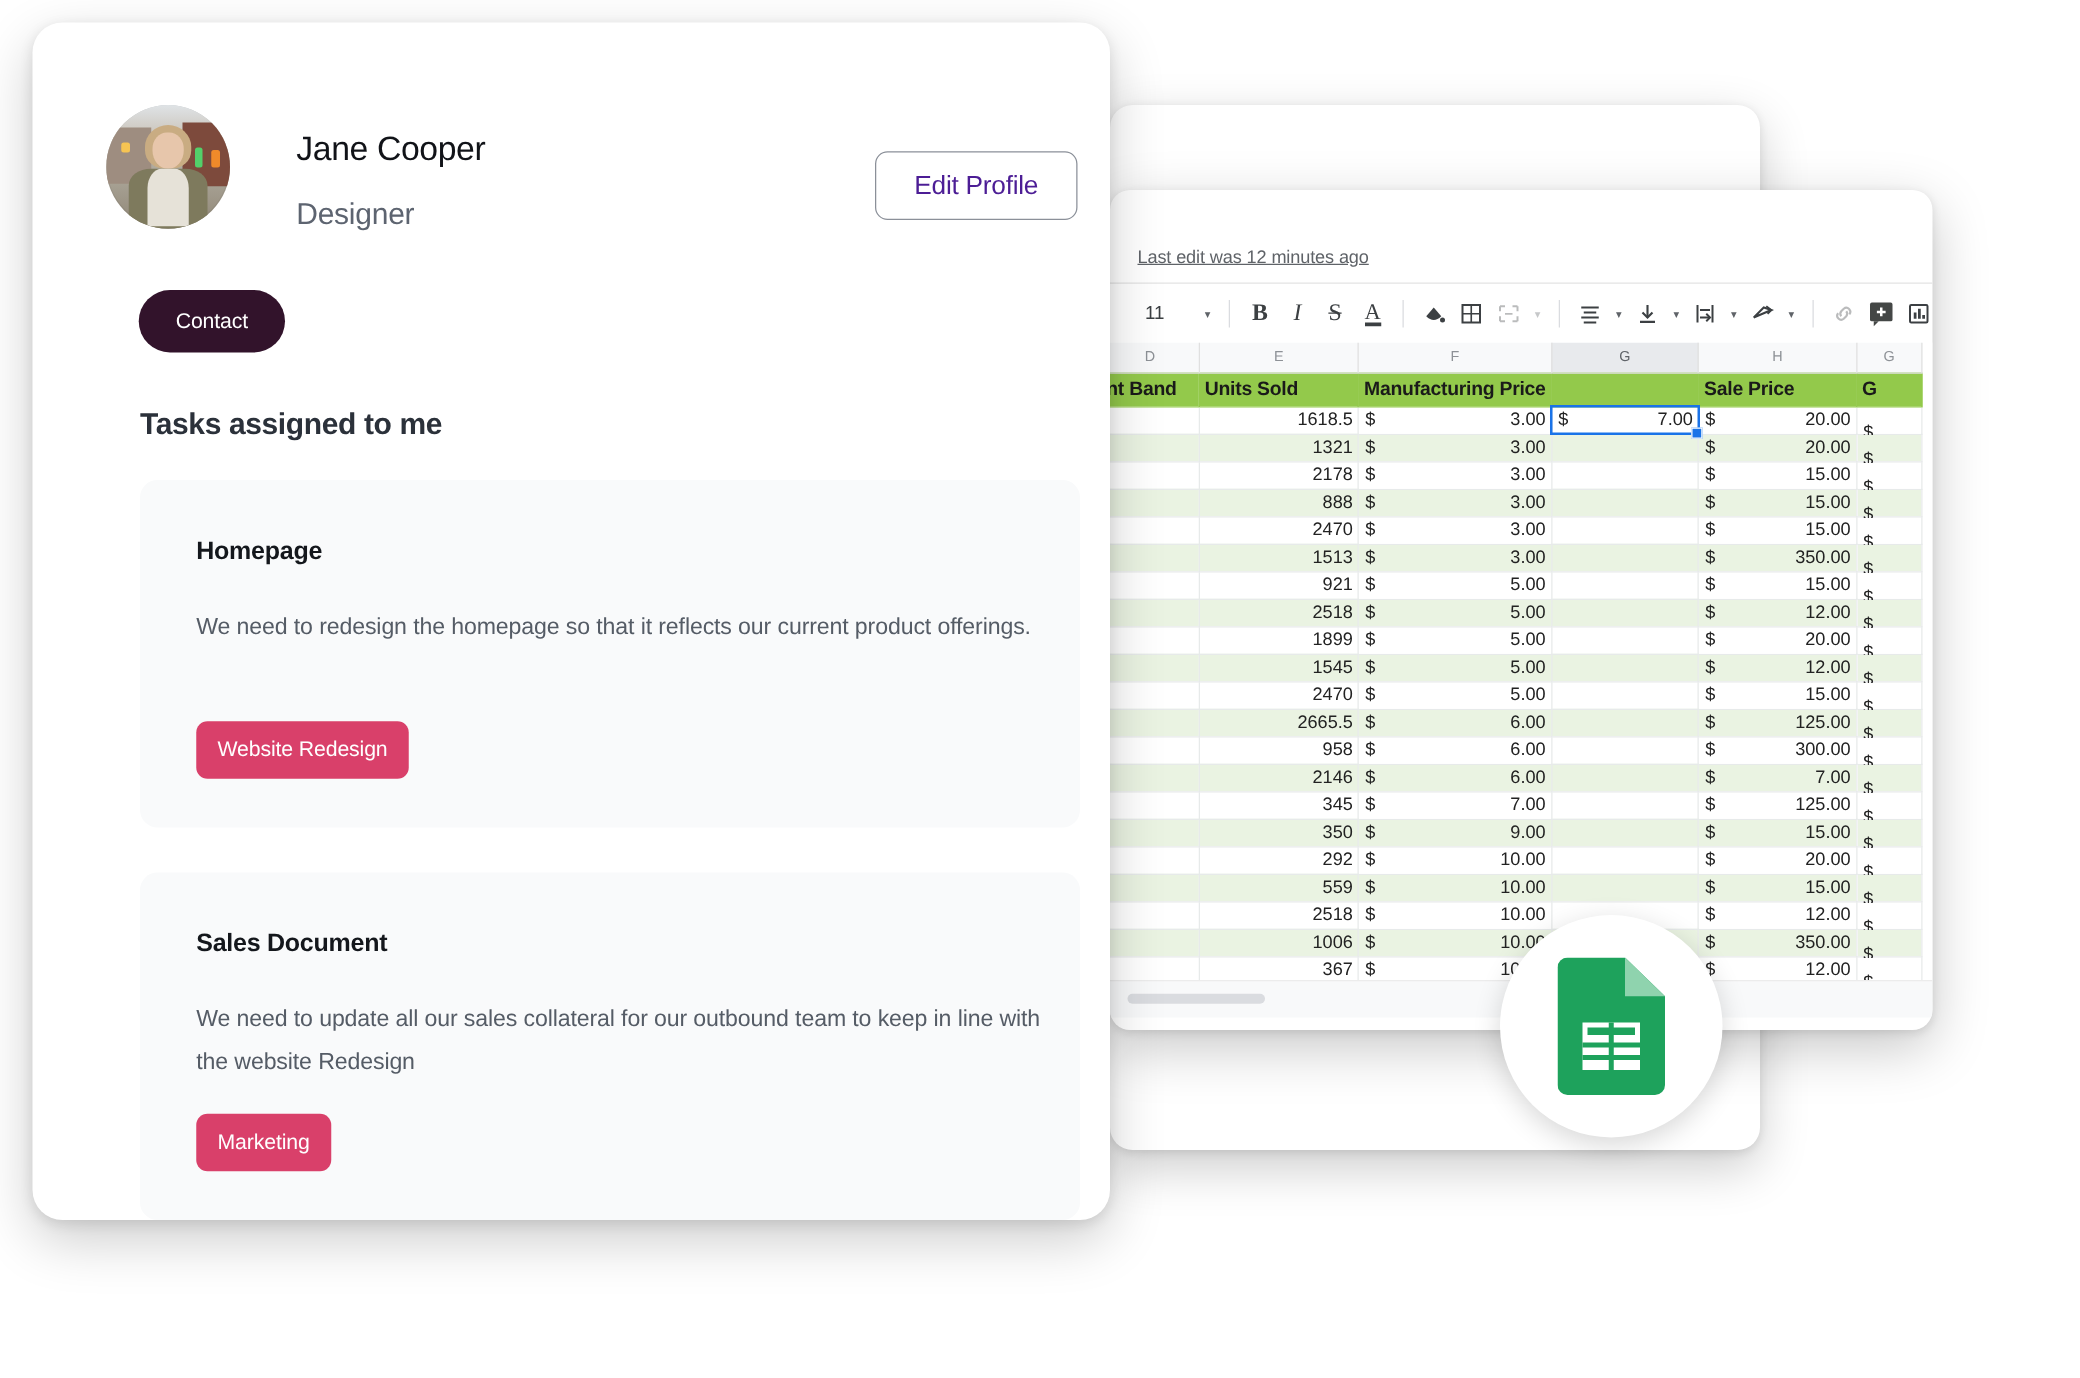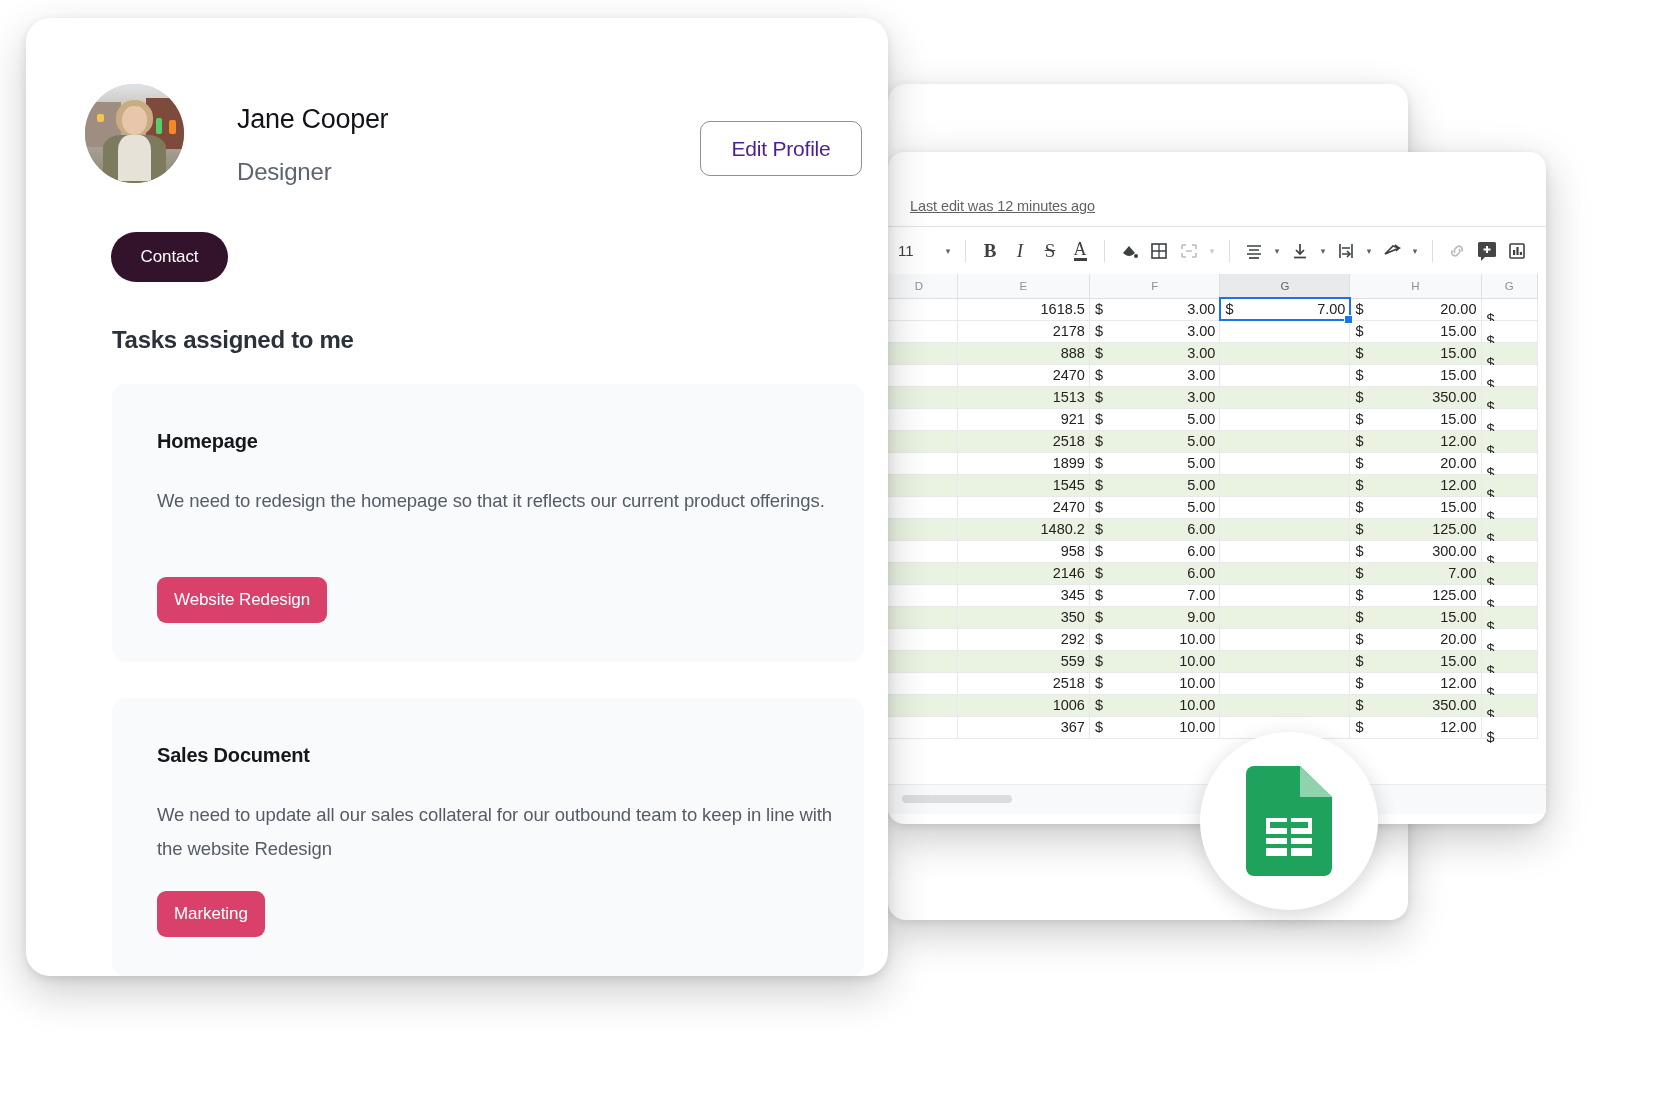--- a/index.html
+++ b/index.html
@@ -40,20 +40,21 @@
     font-size: 14.5px; color: #5f6368;
     text-decoration: underline;
     white-space: nowrap;
     letter-spacing: -0.1px;
   }
   .sheet-toolbar {
     position: absolute; left: 0; top: 74px;
     width: 658px; height: 48px;
     border-top: 1px solid #e3e3e3;
     display: flex; align-items: center;
+    padding-left: 18px;
     gap: 0px;
   }
   .tb-item {
     display: flex; align-items: center; justify-content: center;
     height: 34px; color: #444746;
     flex: 0 0 auto;
   }
   .tb-fontsize {
     width: 52px; font-size: 15px; color: #3c4043;
     justify-content: flex-start; padding-left: 10px;
@@ -398,28 +399,44 @@
             <tr>
               <th class="colhdr">D</th>
               <th class="colhdr">E</th>
               <th class="colhdr">F</th>
               <th class="colhdr sel">G</th>
               <th class="colhdr">H</th>
               <th class="colhdr">G</th>
             </tr>
           </thead>
           <tbody id="sheet-body">
+              <tr class="hdrow">
+                <td>nt Band</td>
+                <td>Units Sold</td>
+                <td>Manufacturing Price</td>
+                <td></td>
+                <td>Sale Price</td>
+                <td>G</td>
+              </tr>
               <tr class="band-a">
                 <td class=""></td>
                 <td class="num">1618.5</td>
                 <td class="cur">3.00</td>
                 <td class="cur selcell">7.00</td>
                 <td class="cur">20.00</td>
                 <td class="cur"></td>
               </tr>
+              <tr class="band-b">
+                <td class=""></td>
+                <td class="num">1321</td>
+                <td class="cur">3.00</td>
+                <td class=""></td>
+                <td class="cur">20.00</td>
+                <td class="cur"></td>
+              </tr>
               <tr class="band-a">
                 <td class=""></td>
                 <td class="num">2178</td>
                 <td class="cur">3.00</td>
                 <td class=""></td>
                 <td class="cur">15.00</td>
                 <td class="cur"></td>
               </tr>
               <tr class="band-b">
                 <td class=""></td>
@@ -480,21 +497,21 @@
               <tr class="band-a">
                 <td class=""></td>
                 <td class="num">2470</td>
                 <td class="cur">5.00</td>
                 <td class=""></td>
                 <td class="cur">15.00</td>
                 <td class="cur"></td>
               </tr>
               <tr class="band-b">
                 <td class=""></td>
-                <td class="num">1480.2</td>
+                <td class="num">2665.5</td>
                 <td class="cur">6.00</td>
                 <td class=""></td>
                 <td class="cur">125.00</td>
                 <td class="cur"></td>
               </tr>
               <tr class="band-a">
                 <td class=""></td>
                 <td class="num">958</td>
                 <td class="cur">6.00</td>
                 <td class=""></td>

